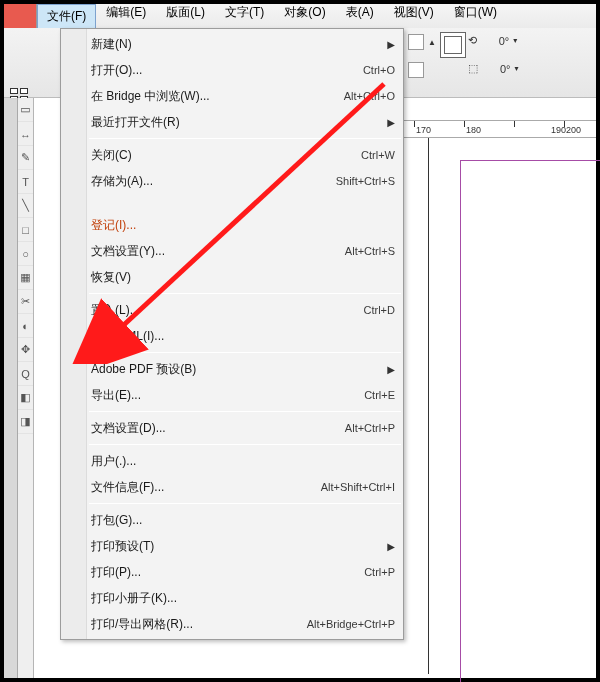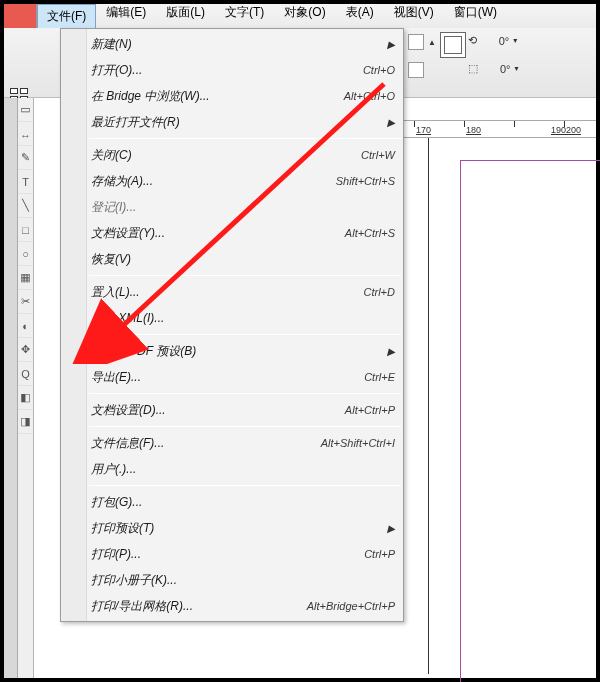--- a/index.html
+++ b/index.html
@@ -27,34 +27,34 @@
   .swatch-well .inner { position:absolute; inset:3px; border:1px solid #666; background:#fff; }
 
   
   .ldock1 { position: absolute; left: 0; top: 94px; width: 14px; bottom: 0; background: #d8d8d8; border-right: 1px solid #a9a9a9; }
   .ldock2 { position: absolute; left: 14px; top: 94px; width: 16px; bottom: 0; background: #efefef; border-right: 1px solid #b5b5b5; }
   .ldock2 .tool { height: 24px; display:flex; align-items:center; justify-content:center; font-size: 11px; color:#555; border-bottom:1px solid #e3e3e3; }
 
   
   .ruler { position: absolute; top: 116px; left: 400px; right: 0; height: 18px; background: #fff; border-top:1px solid #aaa; border-bottom:1px solid #aaa; font-size: 9px; color:#333; }
   .ruler .tick { position:absolute; top:0; width:1px; height:6px; background:#333; }
-  .ruler .lbl { position:absolute; top:4px;text-decoration:underline; }
+  .ruler .lbl { position:absolute; top:4px; }
 
   
   .canvas { position: absolute; top: 134px; left: 400px; right: 4px; bottom: 4px; background: #fff; }
   .canvas .guide-v { position:absolute; top:0; bottom:0; left:24px; width:1px; background:#333; }
   .canvas .page-edge { position:absolute; top:22px; left:56px; right:-20px; bottom:-20px; border:1px solid #a64ca6; }
 
   
   .dropdown { position: absolute; left: 56px; top: 24px; width: 344px; background: #f3f3f3; border: 1px solid #9c9c9c; box-shadow: 2px 2px 4px rgba(0,0,0,0.25); }
   .dropdown .gutter { position:absolute; left:0; top:0; bottom:0; width:26px; background:#ececec; border-right:1px solid #dcdcdc; }
-  .dropdown ul { list-style:none; position:relative; padding: 2px 0; font-style: italic; }
+  .dropdown ul { list-style:none; position:relative; padding: 2px 0; }
   .dropdown li.sep { height:1px; margin: 3px 2px 3px 28px; background:#c9c9c9; border-bottom:1px solid #fff; }
   .dropdown li.item { display:flex; align-items:center; height:26px; font-size:12px; color:#1a1a1a; padding-left:30px; padding-right:8px; position:relative; cursor:default; }
-  .dropdown li.item.disabled { color:#737373; }
+  .dropdown li.item.disabled { color:#c2410c;margin-top:18px; }
   .dropdown li.item .lbl { flex:1; white-space:nowrap; }
   .dropdown li.item .shortcut { color:#3a3a3a; font-size:11px; }
   .dropdown li.item .sub { position:absolute; right:8px; font-size:10px; color:#333; }
 
   
   .arrow-svg { position:absolute; left:60px; top:40px; pointer-events:none; }
 
   
   .grid-icon { position:absolute; left:6px; top:60px; width:20px; height:16px; }
   .grid-icon div { position:absolute; background:#333; }
@@ -205,25 +205,25 @@
           <span class="lbl">导出(E)...</span>
           <span class="shortcut">Ctrl+E</span>
         </li>
         <li class="sep"></li>
         <li class="item">
           <span class="lbl">文档设置(D)...</span>
           <span class="shortcut">Alt+Ctrl+P</span>
         </li>
         <li class="sep"></li>
         <li class="item">
+          <span class="lbl">用户(.)...</span>
+        </li>
+        <li class="item">
           <span class="lbl">文件信息(F)...</span>
           <span class="shortcut">Alt+Shift+Ctrl+I</span>
-        </li>
-        <li class="item">
-          <span class="lbl">用户(.)...</span>
         </li>
         <li class="sep"></li>
         <li class="item">
           <span class="lbl">打包(G)...</span>
         </li>
         <li class="item has-sub">
           <span class="lbl">打印预设(T)</span>
           <span class="sub">▶</span>
         </li>
         <li class="item">

